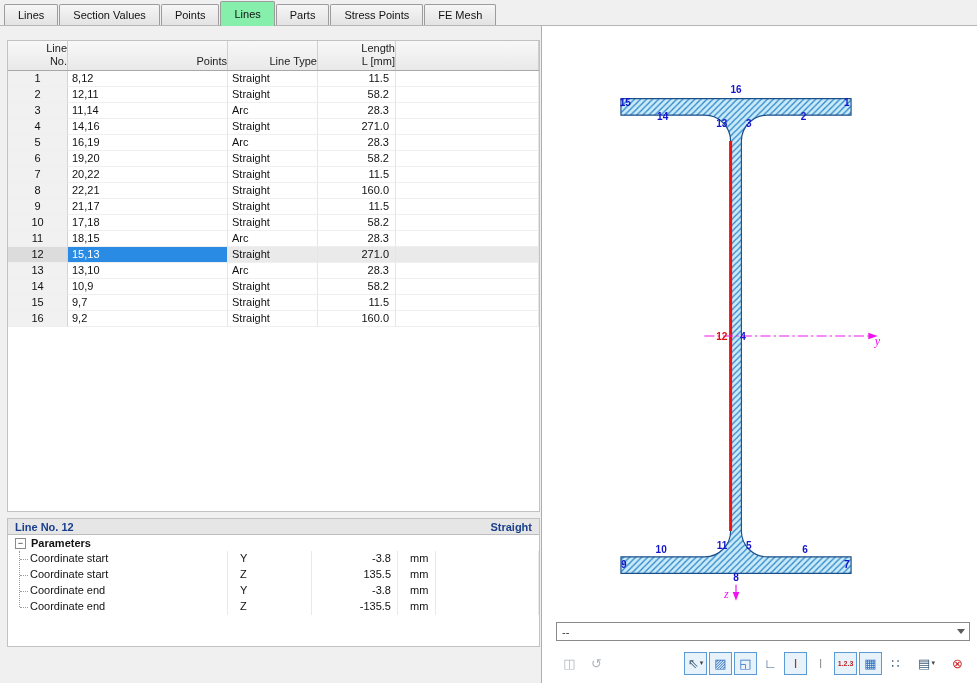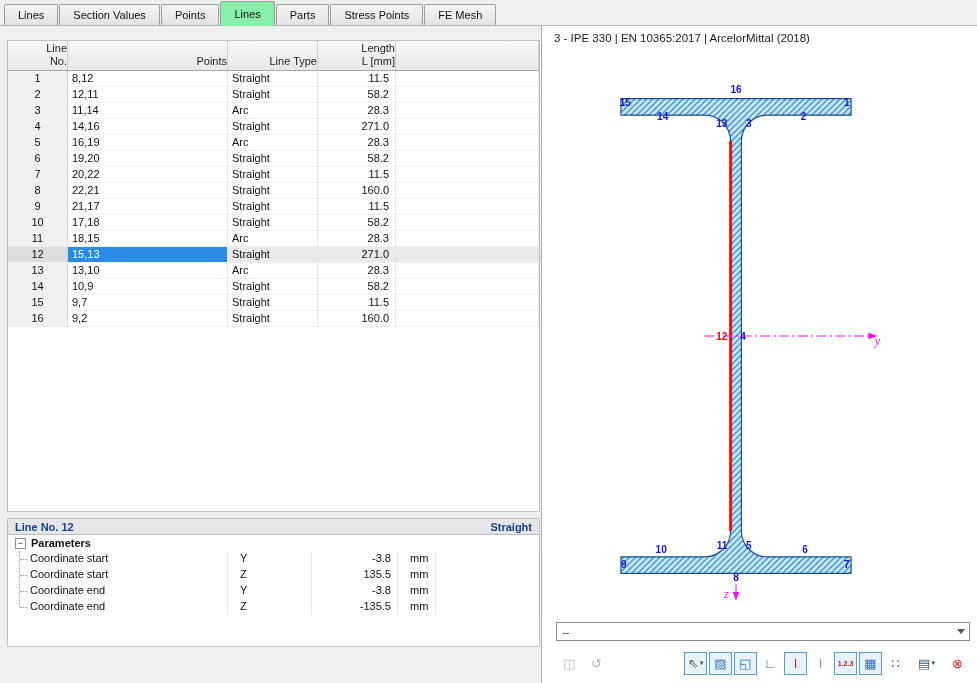--- a/index.html
+++ b/index.html
@@ -309,21 +309,20 @@
           <div class="pcell paxis">Z</div>
           <div class="pcell pvalue">-135.5</div>
           <div class="pcell punit">mm</div>
           <div class="pcell prest"></div>
         </div>
       </div>
     <div class="tree-vert"></div>
   </div>
 
   <div class="viewer">
-    <div class="viewer-title">3 - IPE 330 | EN 10365:2017 | ArcelorMittal (2018)</div>
 
     <svg id="drawing" viewBox="-130 -200 260 400" width="374" height="576" xmlns="http://www.w3.org/2000/svg">
       <defs>
         <pattern id="hatch" width="4.2" height="4.2" patternUnits="userSpaceOnUse">
           <rect width="4.2" height="4.2" fill="#c9eaf9"></rect>
           <path d="M0 4.2 L4.2 0 M-1.05 1.05 L1.05 -1.05 M3.15 5.25 L5.25 3.15" stroke="#2e86c8" stroke-width="0.9"></path>
         </pattern>
       </defs>
 
       <path class="outline" d="M -80 -165 L 80 -165 L 80 -153.5 L 21.75 -153.5

